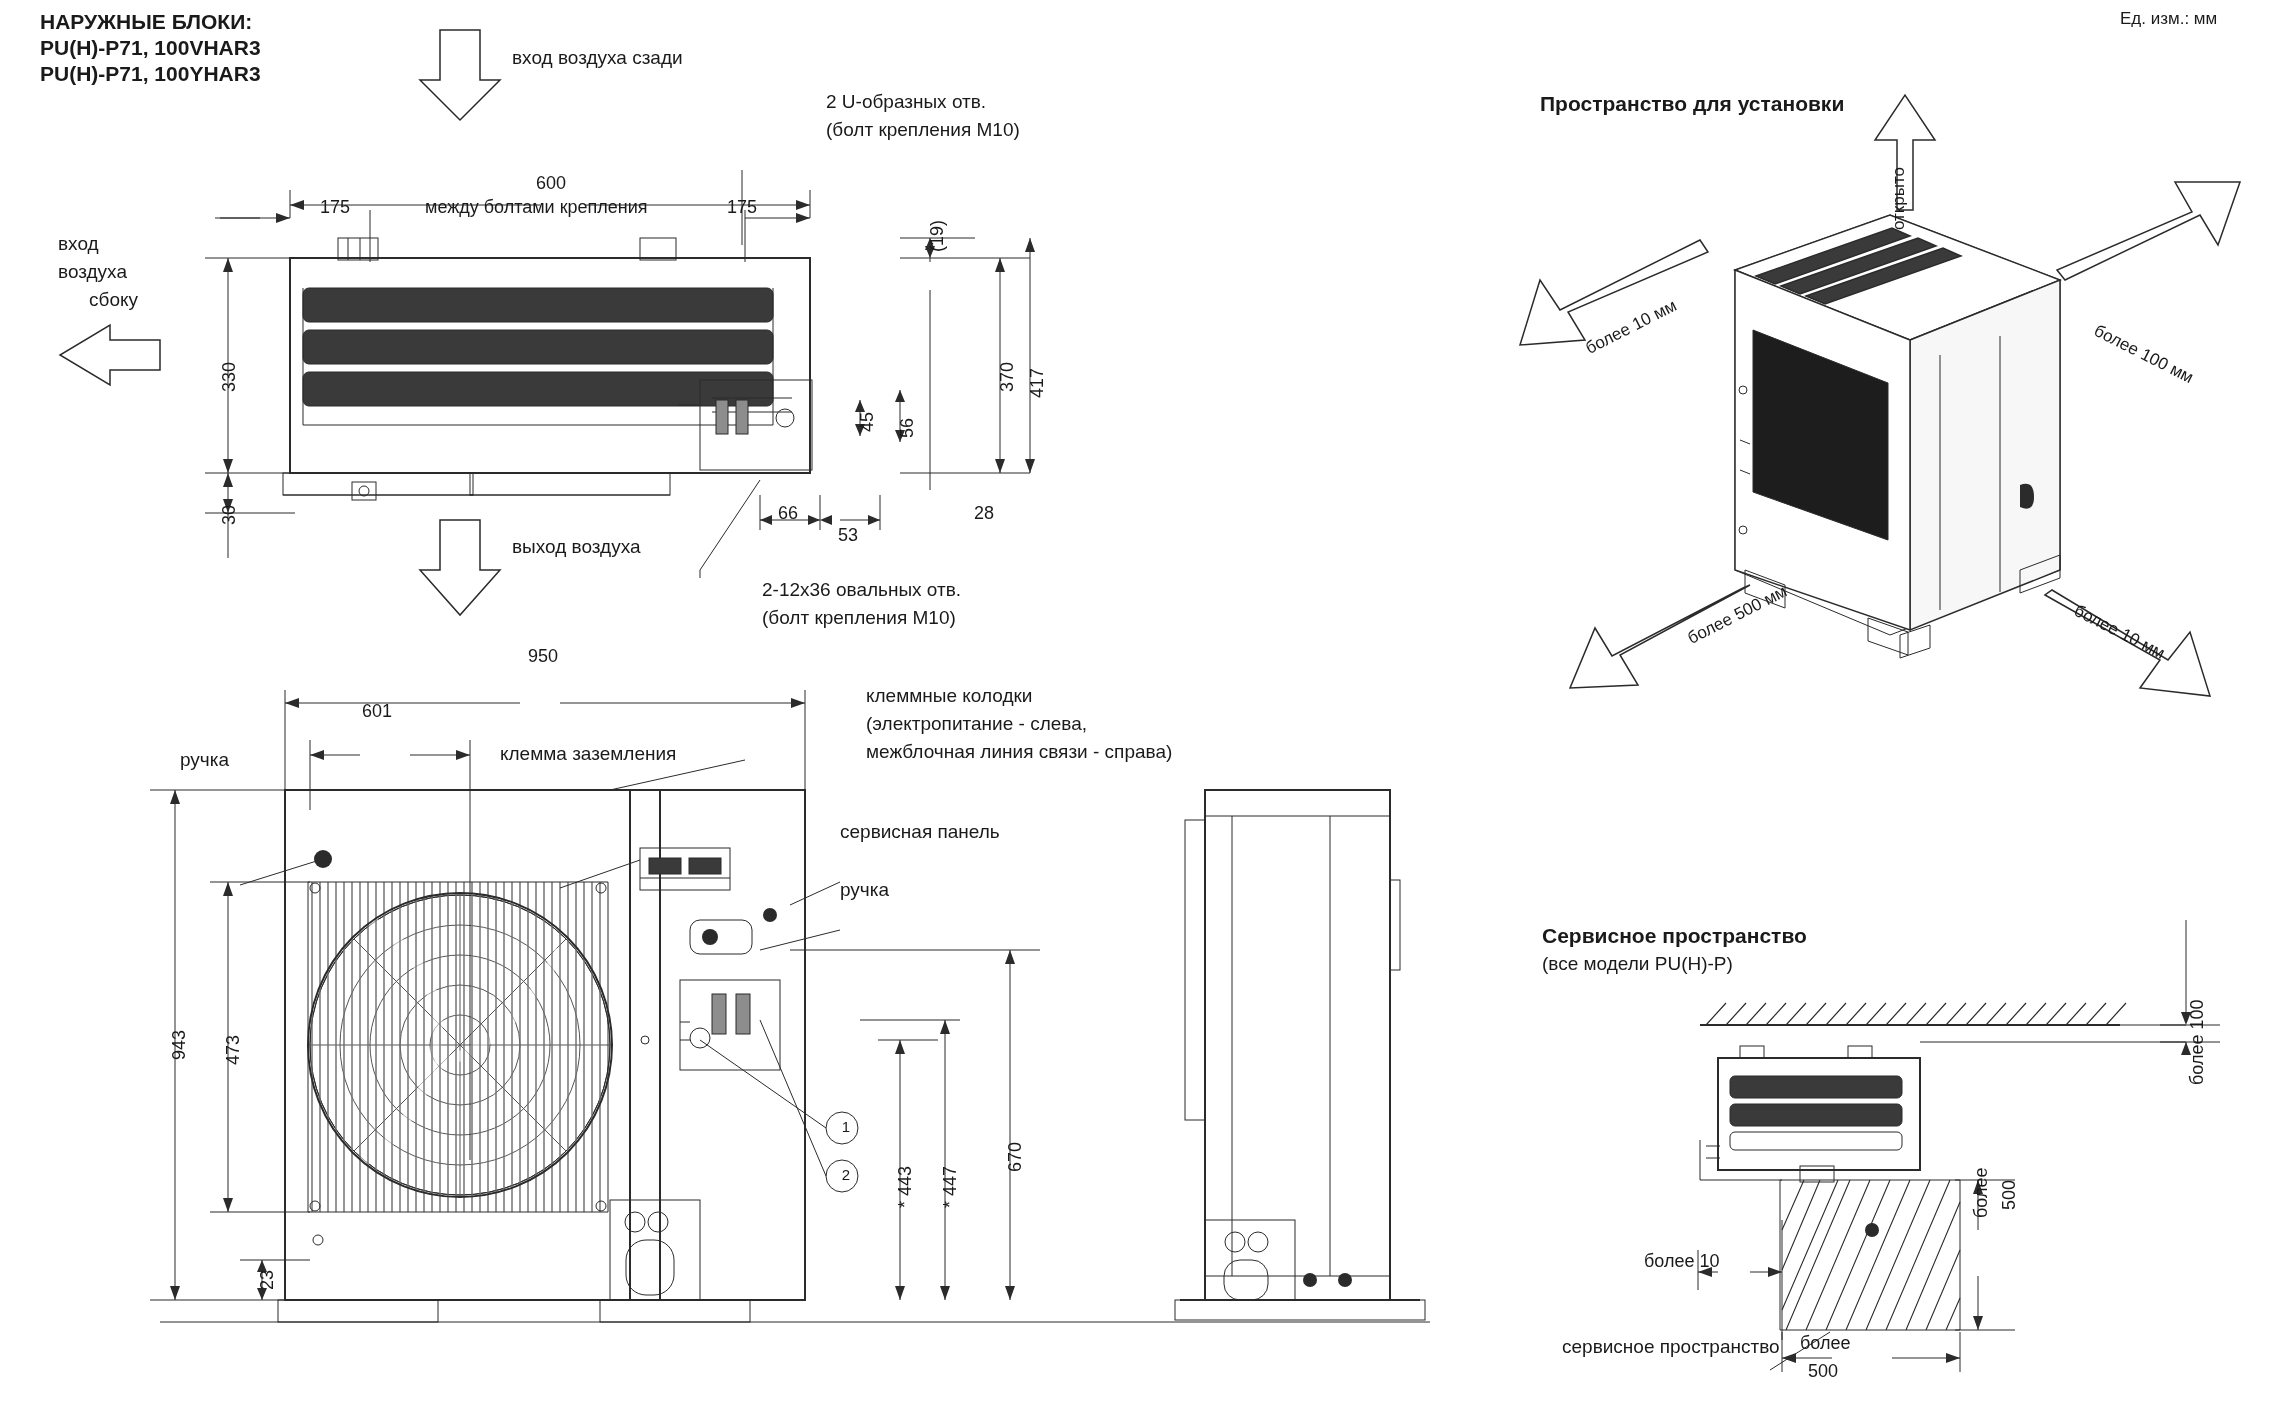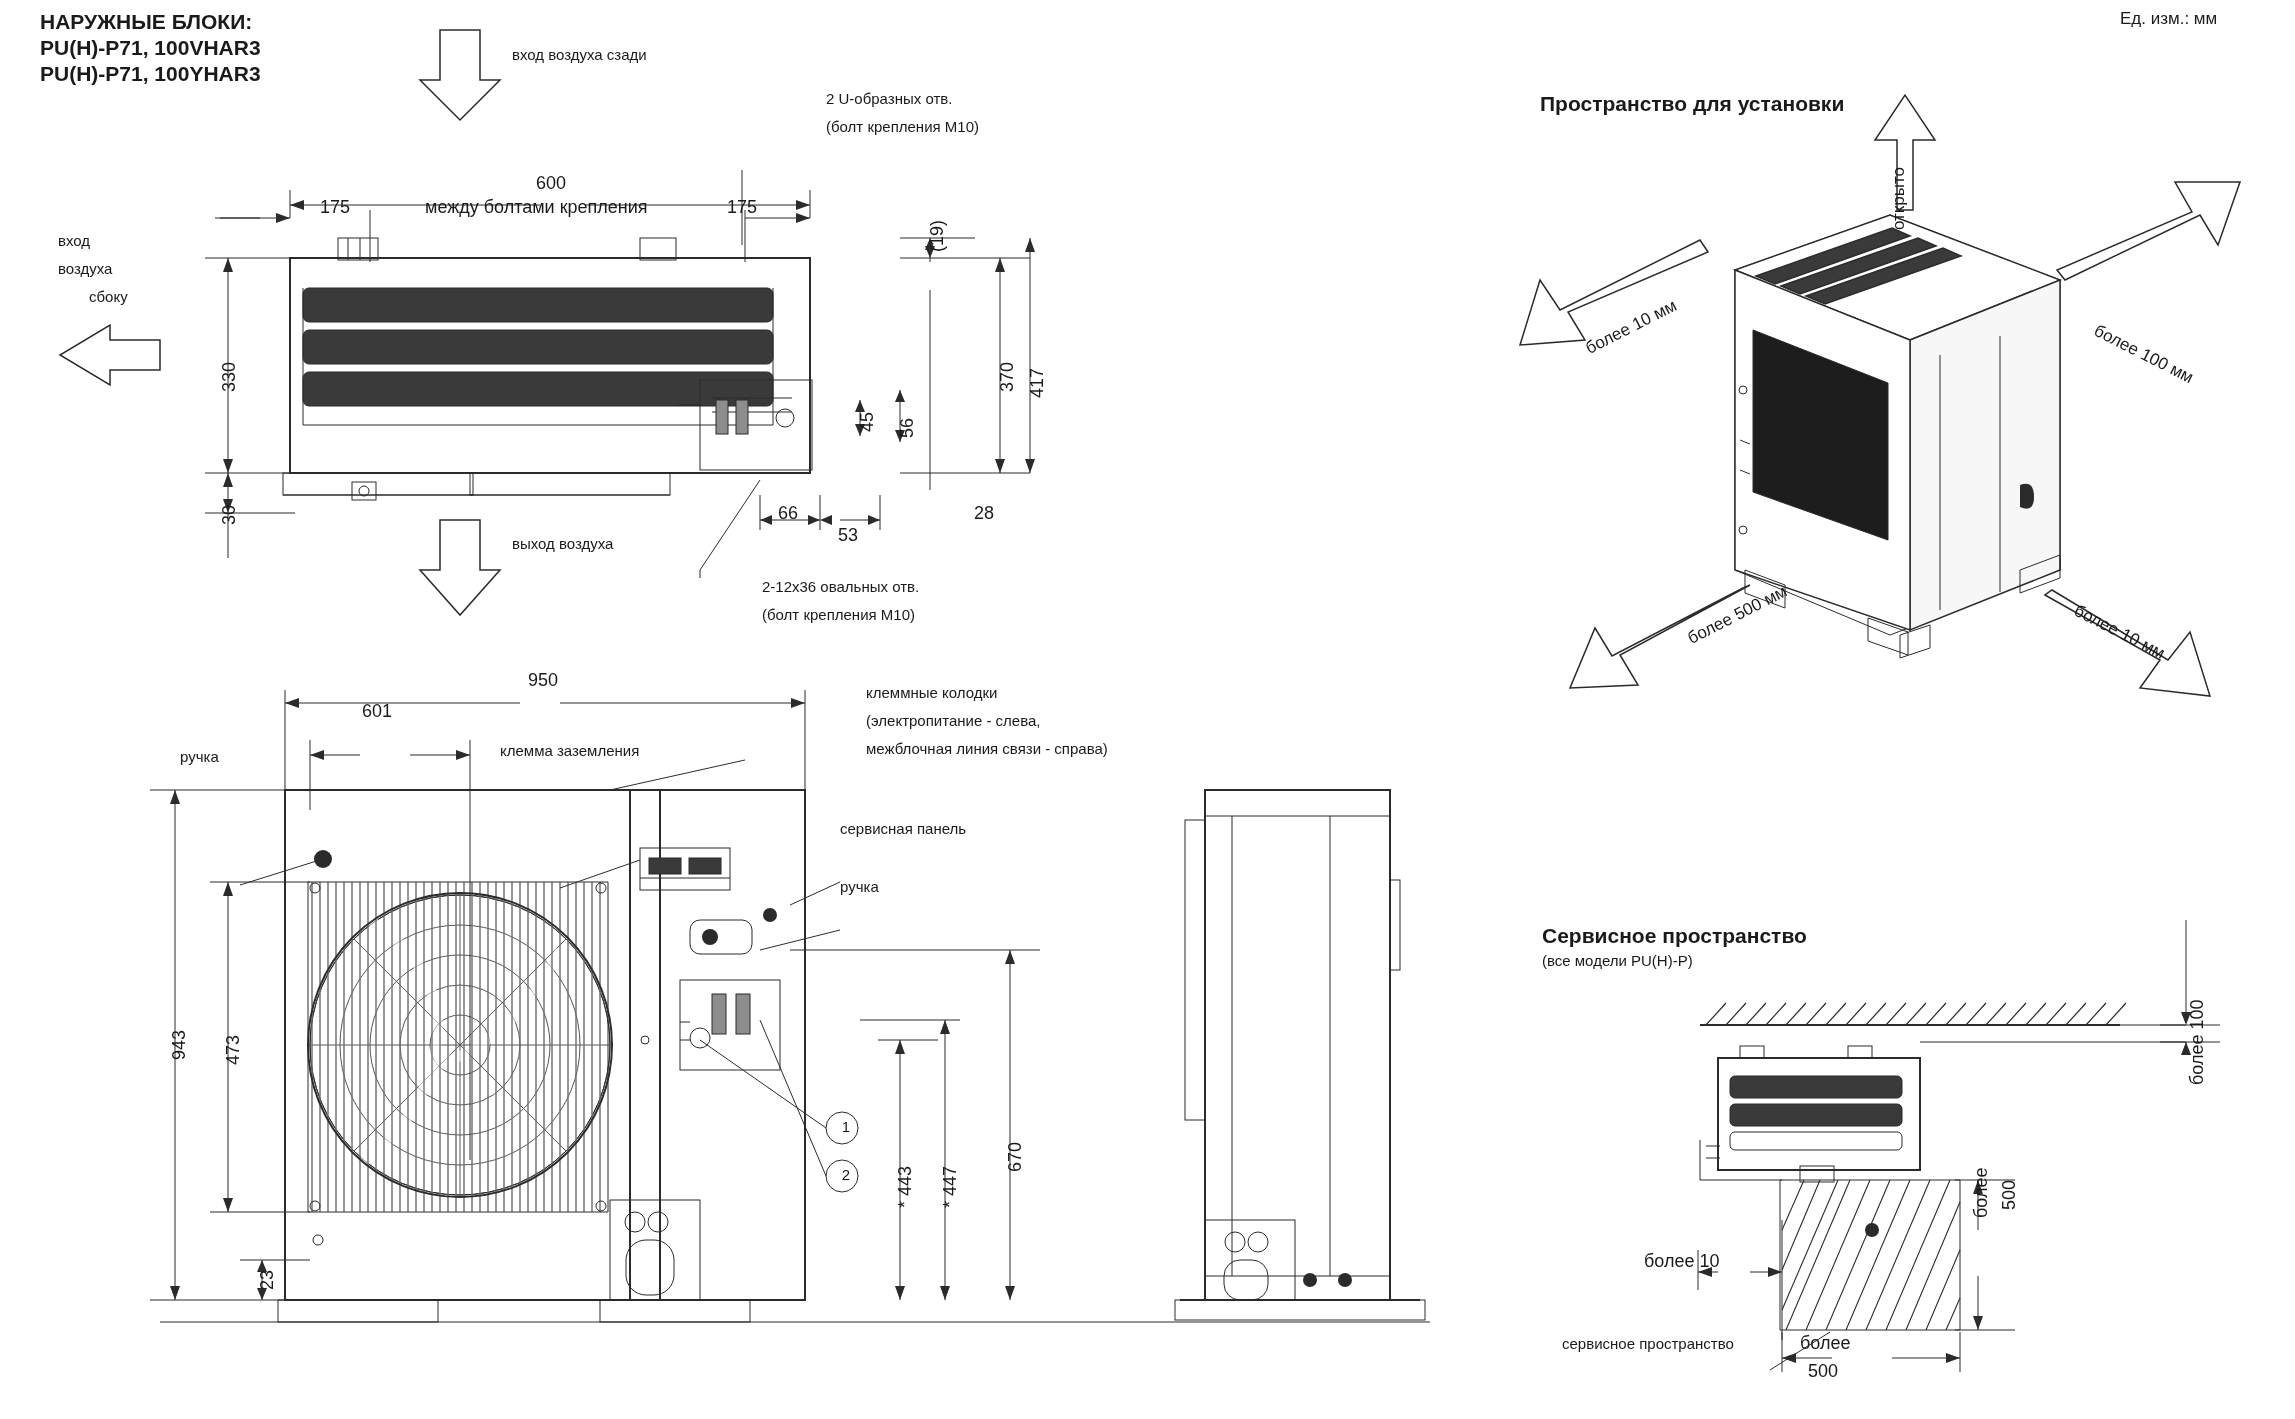--- a/index.html
+++ b/index.html
@@ -1,18 +1,18 @@
 <!DOCTYPE html>
 <html><head>
 <meta charset="utf-8">
 <style>
   html,body{margin:0;padding:0;background:#ffffff;}
   body{width:2295px;height:1419px;position:relative;font-family:"Liberation Sans",sans-serif;color:#1a1a1a;overflow:hidden;}
   .abs{position:absolute;}
-  .txt{font-size:15px;line-height:1.25;white-space:pre;}
+  .txt{font-size:19px;line-height:1.25;white-space:pre;}
   .txt.sm{font-size:17px;}
   .txt.xs{font-size:15px;}
   .hdr{font-size:21px;font-weight:bold;line-height:1.35;white-space:pre;}
   .rot{transform-origin:0 0;}
   svg{position:absolute;overflow:visible;}
   .dim{font-size:18px;}
   .thin{stroke:#2b2b2b;stroke-width:1;fill:none;}
   .thick{stroke:#2b2b2b;stroke-width:2;fill:none;}
   .fillw{fill:#ffffff;stroke:#2b2b2b;stroke-width:1.5;}
   .filld{fill:#3a3a3a;stroke:#2b2b2b;stroke-width:1;}
@@ -267,21 +267,21 @@
 <div class="abs txt" style="left:500px;top:742px;"><span>клемма заземления</span></div>
 <div class="abs txt" style="left:866px;top:684px;"><span>клеммные колодки</span></div>
 <div class="abs txt" style="left:866px;top:712px;"><span>(электропитание - слева,</span></div>
 <div class="abs txt" style="left:866px;top:740px;text-align:center;"><span>межблочная линия связи - справа)</span></div>
 <div class="abs txt" style="left:840px;top:820px;"><span>сервисная панель</span></div>
 <div class="abs txt" style="left:840px;top:878px;"><span>ручка</span></div>
 
 <div class="abs txt xs" style="left:838px;top:1118px;width:16px;text-align:center;"><span>1</span></div>
 <div class="abs txt xs" style="left:838px;top:1166px;width:16px;text-align:center;"><span>2</span></div>
 
-<div class="abs txt dim" style="left:528px;top:645px;margin-top:24px;"><span>950</span></div>
+<div class="abs txt dim" style="left:528px;top:645px;"><span>950</span></div>
 <div class="abs txt dim" style="left:362px;top:700px;"><span>601</span></div>
 <div class="abs txt dim rot" style="left:168px;top:1060px;transform:rotate(-90deg);"><span>943</span></div>
 <div class="abs txt dim rot" style="left:222px;top:1065px;transform:rotate(-90deg);"><span>473</span></div>
 <div class="abs txt dim rot" style="left:256px;top:1290px;transform:rotate(-90deg);"><span>23</span></div>
 <div class="abs txt dim rot" style="left:1004px;top:1172px;transform:rotate(-90deg);"><span>670</span></div>
 <div class="abs txt dim rot" style="left:894px;top:1208px;transform:rotate(-90deg);"><span>* 443</span></div>
 <div class="abs txt dim rot" style="left:939px;top:1208px;transform:rotate(-90deg);"><span>* 447</span></div>
 
 <div class="abs hdr" style="left:1540px;top:90px;font-size:21px;"><span>Пространство для установки</span></div>
 

